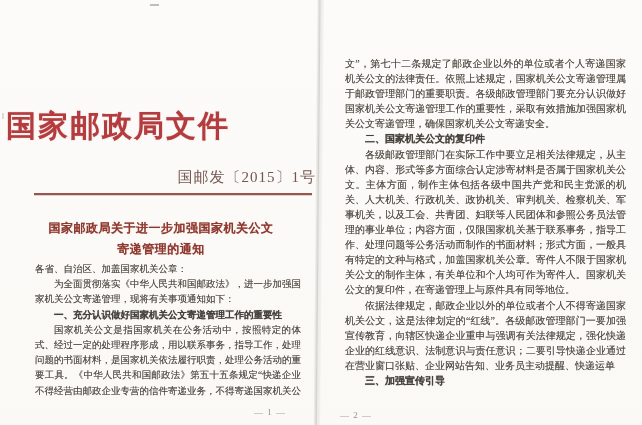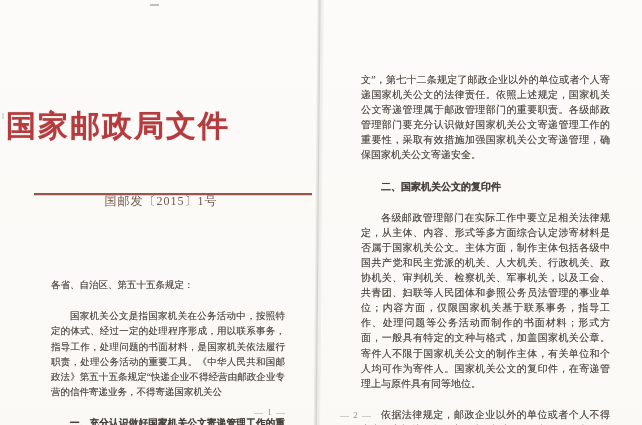--- a/index.html
+++ b/index.html
@@ -52,25 +52,25 @@
     width: 100%;
     font-size: 30px;
     font-weight: bold;
     letter-spacing: 2px;
     color: #b43c3e;
     text-shadow: 0 0 1px rgba(180,60,62,0.55);
     white-space: nowrap;
   }
   .doc-number {
     position: absolute;
-    top: 193px;
+    top: 168px;
     left: 0;
     width: 100%;
-    text-align: center;
-    font-size: 12px;
+    text-align: right;
+    font-size: 15px;
     letter-spacing: 1px;
     color: #74564e;
   }
   .red-rule {
     position: absolute;
     top: 193px;
     left: 28px;
     width: 278px;
     height: 2px;
     background: #9a544b;
@@ -105,21 +105,21 @@
     font-size: 9.5px;
     line-height: 15.2px;
   }
   .body-right {
     top: 56px;
     left: 23px;
     width: 281px;
     font-size: 10px;
     line-height: 15.1px;
   }
-  .body-block p { margin: 16px; }
+  .body-block p { margin: 0; }
   .indent { text-indent: 2em; }
   .sec-heading {
     font-weight: bold;
     color: #45403b;
     text-shadow: 0 0 0.7px rgba(69,64,59,0.8);
   }
   .page-number {
     position: absolute;
     font-size: 9px;
     letter-spacing: 1px;
@@ -139,26 +139,29 @@
 
   <div class="page page-left">
 
     <div class="letterhead-title">国家邮政局文件</div>
 
     <div class="doc-number">国邮发〔2015〕1号</div>
 
     <div class="red-rule"></div>
 
     <div class="notice-title">
+      <div>国家邮政局关于进一步加强国家机关公文</div>
+      <div>寄递管理的通知</div>
     </div>
 
     <div class="body-block body-left">
-      <p>各省、自治区、第五十五条规定：</p>
+      <p>各省、自治区、加盖国家机关公章：</p>
+      <p class="indent">为全面贯彻落实《中华人民共和国邮政法》，进一步加强国家机关公文寄递管理，现将有关事项通知如下：</p>
+      <p class="indent sec-heading">一、充分认识做好国家机关公文寄递管理工作的重要性</p>
       <p class="indent">国家机关公文是指国家机关在公务活动中，按照特定的体式、经过一定的处理程序形成，用以联系事务，指导工作，处理问题的书面材料，是国家机关依法履行职责，处理公务活动的重要工具。《中华人民共和国邮政法》第五十五条规定“快递企业不得经营由邮政企业专营的信件寄递业务，不得寄递国家机关公</p>
-      <p class="indent sec-heading">一、充分认识做好国家机关公文寄递管理工作的重要性</p>
     </div>
 
     <div class="page-number pn-left">— 1 —</div>
   </div>
 
   <div class="page page-right">
 
     <div class="body-block body-right">
       <p>文”，第七十二条规定了邮政企业以外的单位或者个人寄递国家机关公文的法律责任。依照上述规定，国家机关公文寄递管理属于邮政管理部门的重要职责。各级邮政管理部门要充分认识做好国家机关公文寄递管理工作的重要性，采取有效措施加强国家机关公文寄递管理，确保国家机关公文寄递安全。</p>
       <p class="indent sec-heading">二、国家机关公文的复印件</p>

